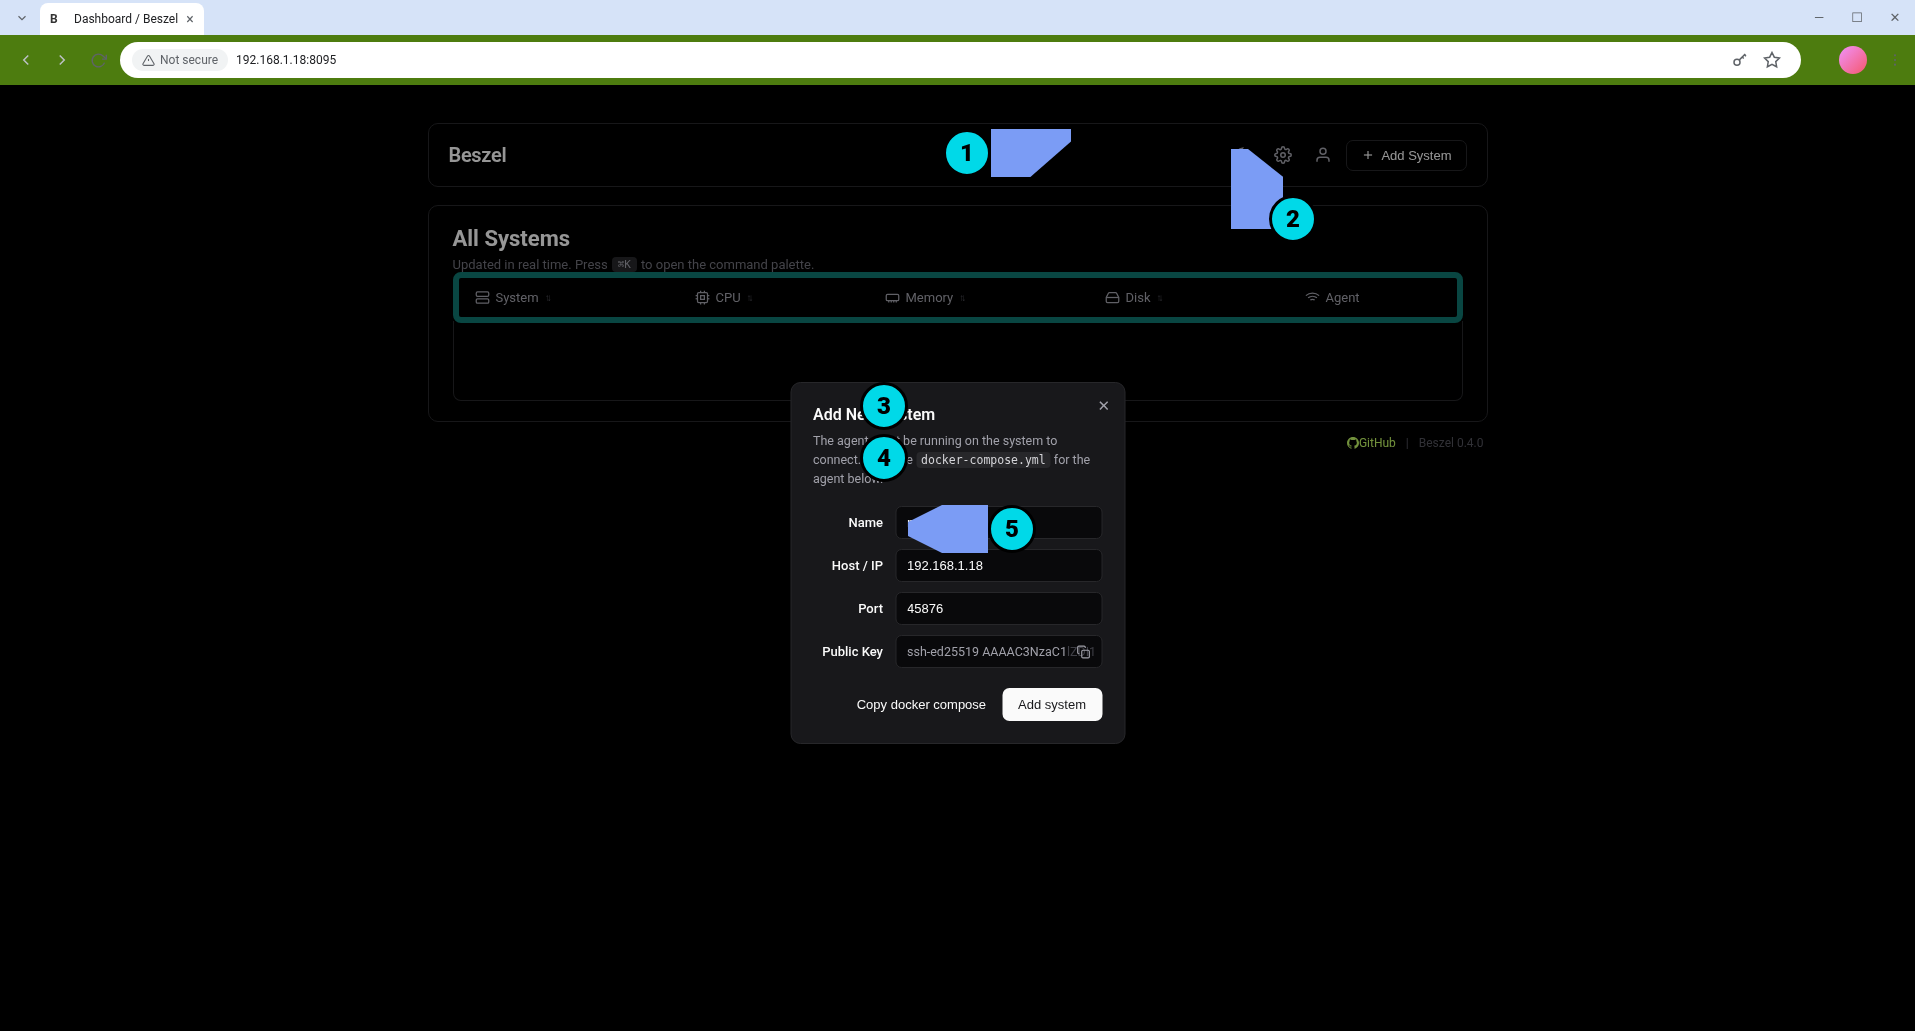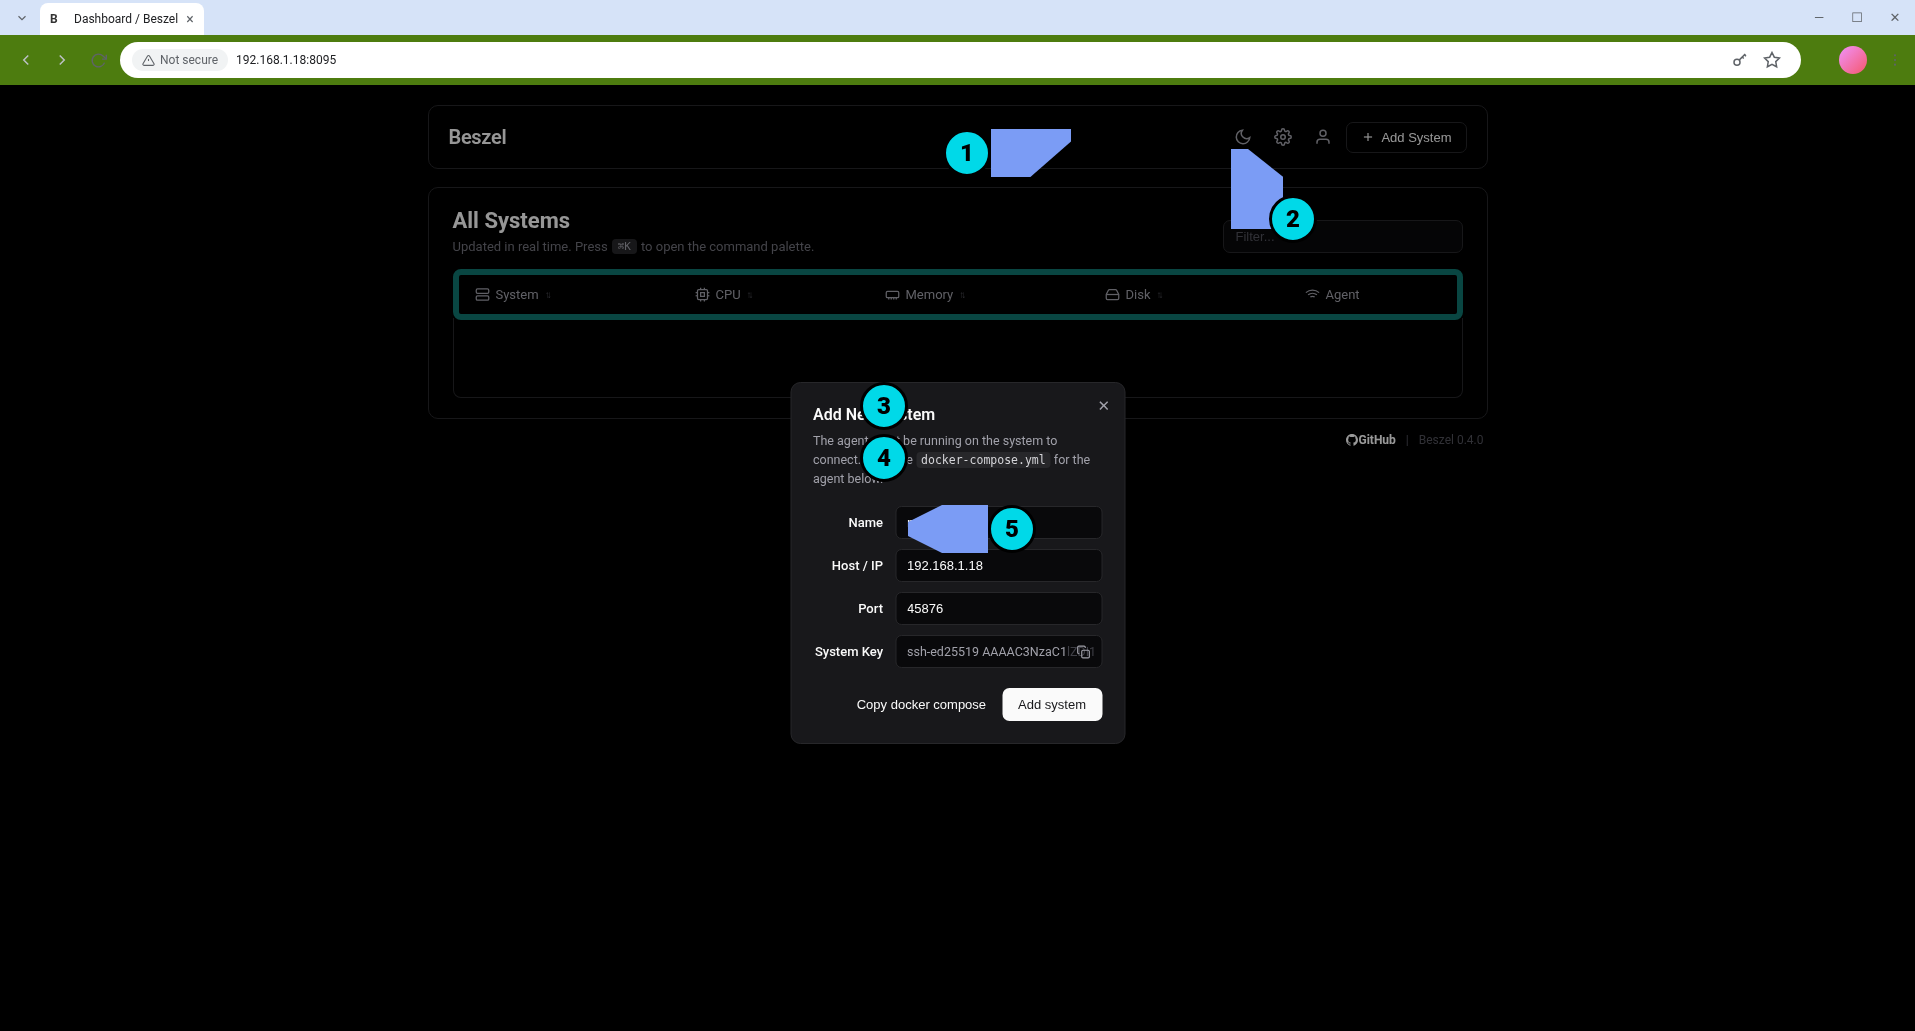--- a/index.html
+++ b/index.html
@@ -23,21 +23,21 @@
 .url-text { font-size: 12px; color: #202124; }
 .addr-icons { display: flex; gap: 14px; align-items: center; color: #5f6368; margin-left: auto; margin-right: 8px; }
 .profile-avatar { width: 28px; height: 28px; border-radius: 50%; background: linear-gradient(135deg,#f093fb,#f5576c); margin-left: 30px; }
 .menu-dots { color: #5f6368; margin-left: 12px; cursor: pointer; }
 
 
 .app { position: relative; width: 100%; height: calc(100% - 85px); background: #000; }
 .overlay-dim { position: absolute; inset: 0; background: rgba(0,0,0,0.4); pointer-events: none; }
 .container { max-width: 1060px; margin: 0 auto; padding-top: 20px; position: relative; }
 
-.header { border: 1px solid #27272a; border-radius: 10px; padding: 14px 20px; display: flex; align-items: center; justify-content: space-between; margin-bottom: 18px; }
+.header { border: 1px solid #27272a; border-radius: 10px; padding: 14px 20px; display: flex; align-items: center; justify-content: space-between; margin-bottom: 18px; margin-top: 18px; }
 .logo { color: #fafafa; font-size: 20px; font-weight: 600; letter-spacing: -0.3px; }
 .header-actions { display: flex; align-items: center; gap: 6px; }
 .icon-btn { width: 34px; height: 34px; display: flex; align-items: center; justify-content: center; color: #a1a1aa; border-radius: 6px; cursor: pointer; }
 .add-system-btn { border: 1px solid #27272a; border-radius: 7px; padding: 7px 14px; color: #fafafa; font-size: 13px; display: flex; align-items: center; gap: 6px; cursor: pointer; background: transparent; }
 
 .panel { border: 1px solid #27272a; border-radius: 10px; padding: 20px 24px; }
 .page-title { color: #fafafa; font-size: 22px; font-weight: 700; margin-bottom: 6px; }
 .subtitle { color: #71717a; font-size: 13px; display: flex; align-items: center; gap: 4px; }
 .kbd { background: #27272a; color: #a1a1aa; border-radius: 4px; padding: 1px 6px; font-size: 11px; font-family: monospace; }
 .filter-row { display: flex; justify-content: flex-end; margin-top: -34px; margin-bottom: 16px; }
@@ -48,21 +48,21 @@
 .col { display: flex; align-items: center; gap: 6px; }
 .col-system { flex: 0 0 220px; }
 .col-cpu { flex: 0 0 190px; }
 .col-mem { flex: 0 0 220px; }
 .col-disk { flex: 0 0 200px; }
 .col-agent { flex: 1; }
 .sort-arrows { font-size: 10px; color: #52525b; letter-spacing: -3px; }
 .empty-body { height: 80px; border: 1px solid #27272a; border-top: none; border-radius: 0 0 8px 8px; margin-top: -2px; }
 
 .footer { display: flex; justify-content: flex-end; gap: 10px; color: #52525b; font-size: 12px; margin-top: 14px; padding-right: 4px; }
-.footer a { color: #ffffff; text-decoration: none; display: flex; align-items: center; gap: 0; font-weight: bold; }
+.footer a { color: #bef264; text-decoration: none; display: flex; align-items: center; gap: 0; }
 
 
 .modal { position: absolute; left: 50%; top: 297px; transform: translateX(-50%); width: 335px; background: #18181b; border: 1px solid #27272a; border-radius: 10px; padding: 22px; z-index: 100; }
 .modal-close { position: absolute; top: 14px; right: 14px; color: #a1a1aa; cursor: pointer; font-size: 15px; }
 .modal-title { color: #fafafa; font-size: 16px; font-weight: 600; margin-bottom: 8px; }
 .modal-desc { color: #a1a1aa; font-size: 12.5px; line-height: 1.5; margin-bottom: 18px; }
 .code-inline { background: #27272a; color: #d4d4d8; font-family: monospace; font-size: 11.5px; padding: 1px 5px; border-radius: 4px; }
 .form-row { display: flex; align-items: center; gap: 12px; margin-bottom: 10px; }
 .form-label { width: 70px; text-align: right; color: #fafafa; font-size: 13px; font-weight: 500; }
 .form-input { flex: 1; background: #09090b; border: 1px solid #27272a; border-radius: 6px; padding: 8px 11px; color: #fafafa; font-size: 13px; }
@@ -185,23 +185,20 @@
       </div>
     </div>
 
     <div class="panel">
       <div class="page-title">All Systems</div>
       <div class="subtitle">
         <span>Updated in real time. Press</span>
         <span class="kbd">⌘K</span>
         <span>to open the command palette.</span>
       </div>
-      <div class="filter-row">
-        <input class="filter-input" placeholder="Filter..." style="">
-      </div>
       <div class="table-head">
         <div class="col col-system">
           <svg width="15" height="15" viewBox="0 0 24 24" fill="none" stroke="currentColor" stroke-width="2">
               <rect x="2" y="3" width="20" height="7" rx="2"></rect>
               <rect x="2" y="14" width="20" height="7" rx="2"></rect>
               <line x1="6" y1="6.5" x2="6.01" y2="6.5"></line>
               <line x1="6" y1="17.5" x2="6.01" y2="17.5"></line>
             </svg>
           <span>System</span>
           <span class="sort-arrows">↑↓</span>
@@ -280,21 +277,21 @@
     </div>
     <div class="form-row">
       <div class="form-label">Host / IP</div>
       <input class="form-input" value="192.168.1.18" style="">
     </div>
     <div class="form-row">
       <div class="form-label">Port</div>
       <input class="form-input" value="45876" style="">
     </div>
     <div class="form-row key-row">
-      <div class="form-label">System Key</div>
+      <div class="form-label">Public Key</div>
       <div class="key-value">
         <span>ssh-ed25519 AAAAC3NzaC1</span><span class="key-fade">lZDI1</span>
       </div>
       <div class="copy-btn">
         <svg width="14" height="14" viewBox="0 0 24 24" fill="none" stroke="currentColor" stroke-width="2">
             <rect x="9" y="9" width="13" height="13" rx="2"></rect>
             <path d="M5 15H4a2 2 0 0 1-2-2V4a2 2 0 0 1 2-2h9a2 2 0 0 1 2 2v1"></path>
           </svg>
       </div>
     </div>

